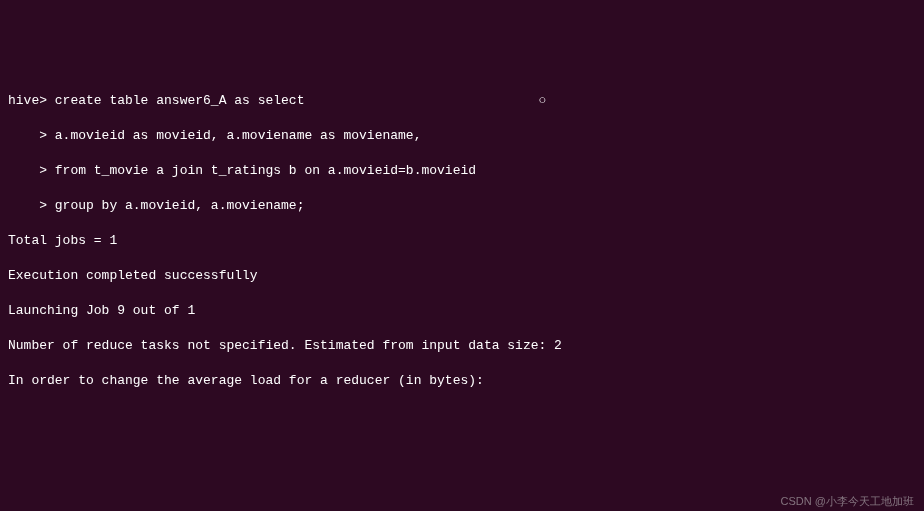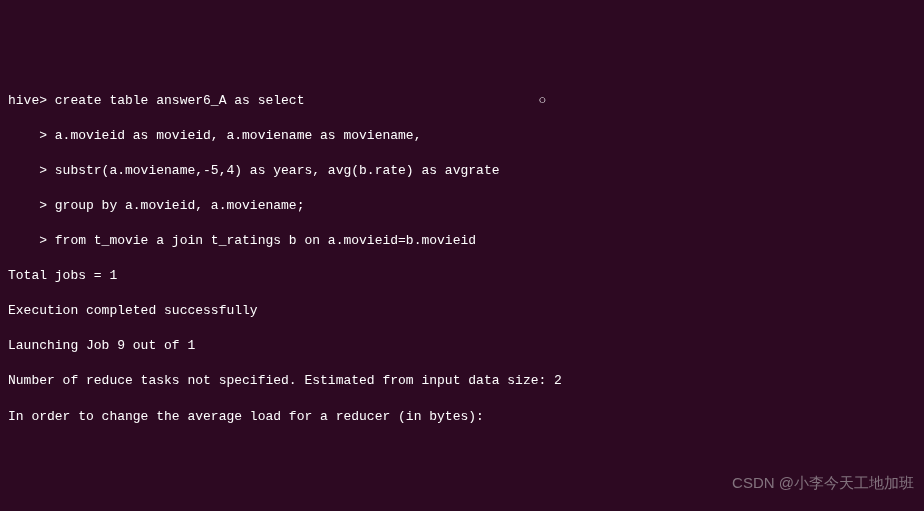--- a/index.html
+++ b/index.html
@@ -22,38 +22,37 @@
     }
     .terminal {
       white-space: pre;
     }
     .line {
       white-space: pre;
     }
     .watermark {
       position: absolute;
       right: 10px;
-      bottom: 18px;
+      bottom: 2px;
       color: rgba(200, 200, 200, 0.55);
       font-family: Arial, sans-serif;
-      font-size: 15px;
+      font-size: 11px;
       white-space: nowrap;
     }
   </style>
 </head>
 <body>
 
 
 
 <div class="terminal">
 <div class="line">hive&gt; create table answer6_A as select                              ○</div>
 <div class="line">    &gt; a.movieid as movieid, a.moviename as moviename,</div>
-<div class="line">    &gt; substr(a.moviename,-5,4) as years, avg(b.rate) as avgrate</div>
+<div class="line">    &gt; from t_movie a join t_ratings b on a.movieid=b.movieid</div>
 <div class="line">    &gt; group by a.movieid, a.moviename;</div>
-<div class="line">    &gt; from t_movie a join t_ratings b on a.movieid=b.movieid</div>
 <div class="line">Total jobs = 1</div>
 <div class="line">Execution completed successfully</div>
 <div class="line">Launching Job 9 out of 1</div>
 <div class="line">Number of reduce tasks not specified. Estimated from input data size: 2</div>
 <div class="line">In order to change the average load for a reducer (in bytes):</div>
 
 
 
 
 

